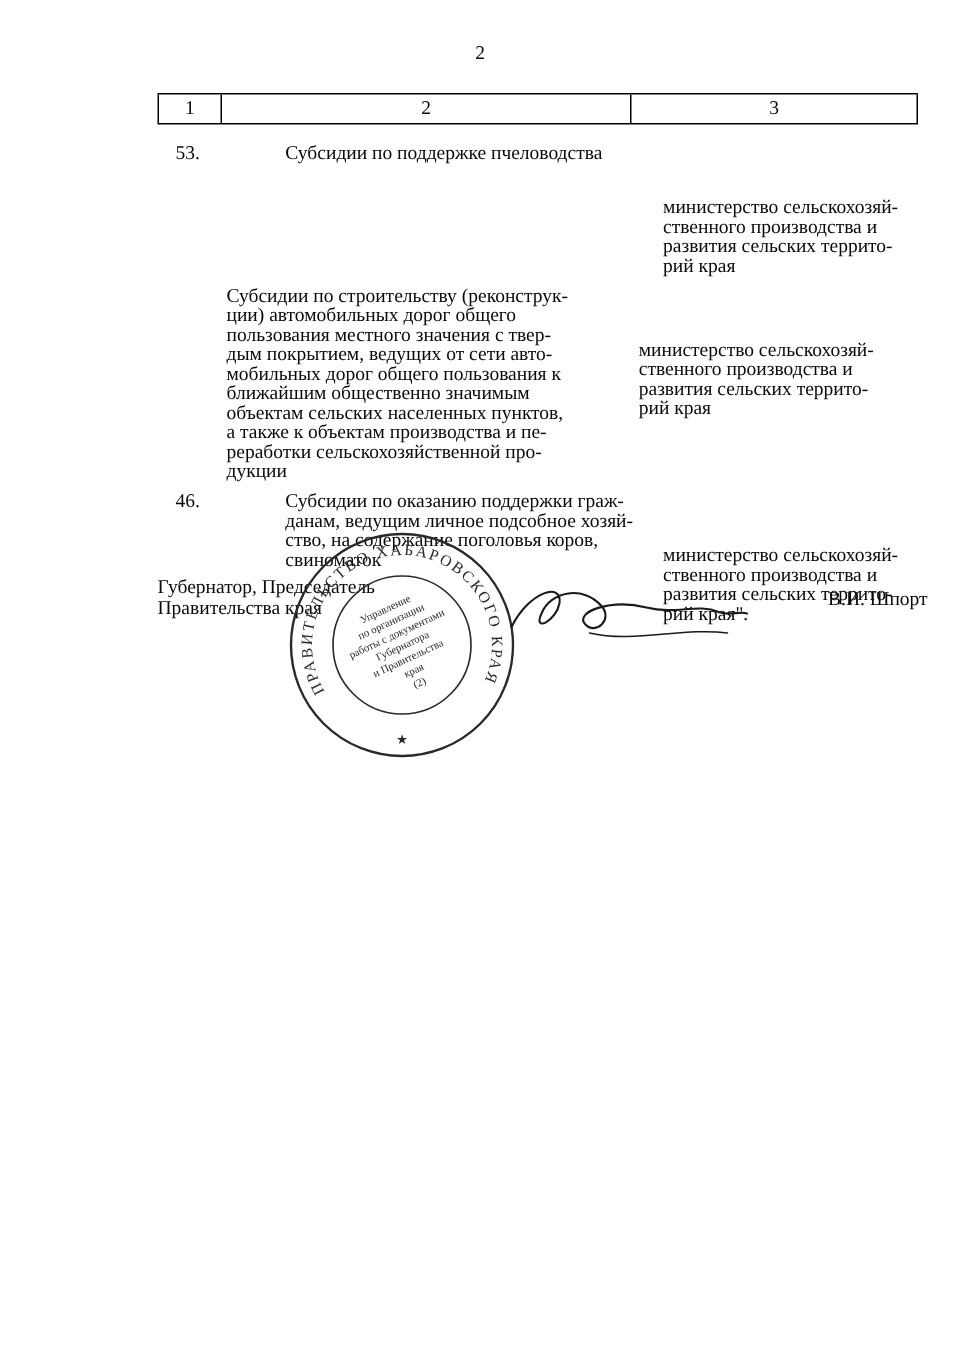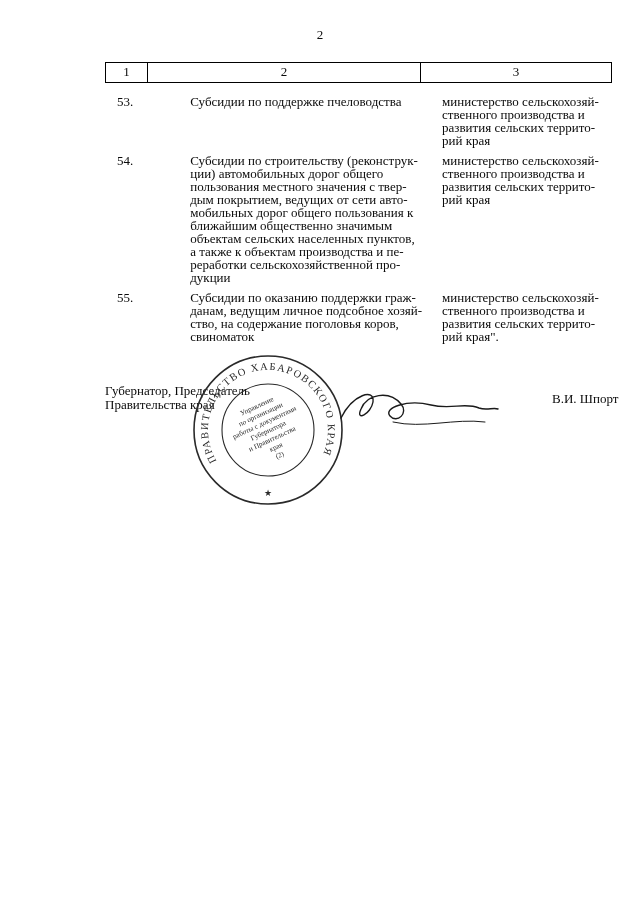--- a/index.html
+++ b/index.html
@@ -44,21 +44,21 @@
   .c3 { width: 192px; }
   .trow { display: flex; margin-top: 7px; justify-content: flex-end; }
   .trow.first { margin-top: 12px; }
   .td {
     white-space: pre-line;
     line-height: 13px;
     font-size: 13px;
   }
   .td.c1 { padding-left: 12px; }
   .td.c2 { padding-left: 2px; padding-right: 8px; margin-left: 44px; }
-  .td.c3 { padding-left: 5px; padding-right: 2px; }
+  .td.c3 { padding-left: 5px; padding-right: 2px; margin-top: 36px; }
   .sig-block {
     position: absolute;
     left: 105px;
     top: 384px;
     width: 507px;
     height: 30px;
     font-size: 13px;
   }
   .sig-title { line-height: 13.5px; white-space: pre-line; }
   .sig-name {
@@ -102,39 +102,38 @@
     <div class="trow first">
       <div class="td c1">53.</div>
       <div class="td c2">Субсидии по поддержке пчеловодства</div>
       <div class="td c3">министерство сельскохозяй-
 ственного производства и
 развития сельских террито-
 рий края</div>
     </div>
 
     <div class="trow">
-      <div class="td c1">54.</div>
       <div class="td c2">Субсидии по строительству (реконструк-
 ции) автомобильных дорог общего
 пользования местного значения с твер-
 дым покрытием, ведущих от сети авто-
 мобильных дорог общего пользования к
 ближайшим общественно значимым
 объектам сельских населенных пунктов,
 а также к объектам производства и пе-
 реработки сельскохозяйственной про-
 дукции</div>
       <div class="td c3">министерство сельскохозяй-
 ственного производства и
 развития сельских террито-
 рий края</div>
     </div>
 
     <div class="trow">
-      <div class="td c1">55.</div>
+      <div class="td c1">46.</div>
       <div class="td c2">Субсидии по оказанию поддержки граж-
 данам, ведущим личное подсобное хозяй-
 ство, на содержание поголовья коров,
 свиноматок</div>
       <div class="td c3">министерство сельскохозяй-
 ственного производства и
 развития сельских террито-
 рий края".</div>
     </div>
   </div>

